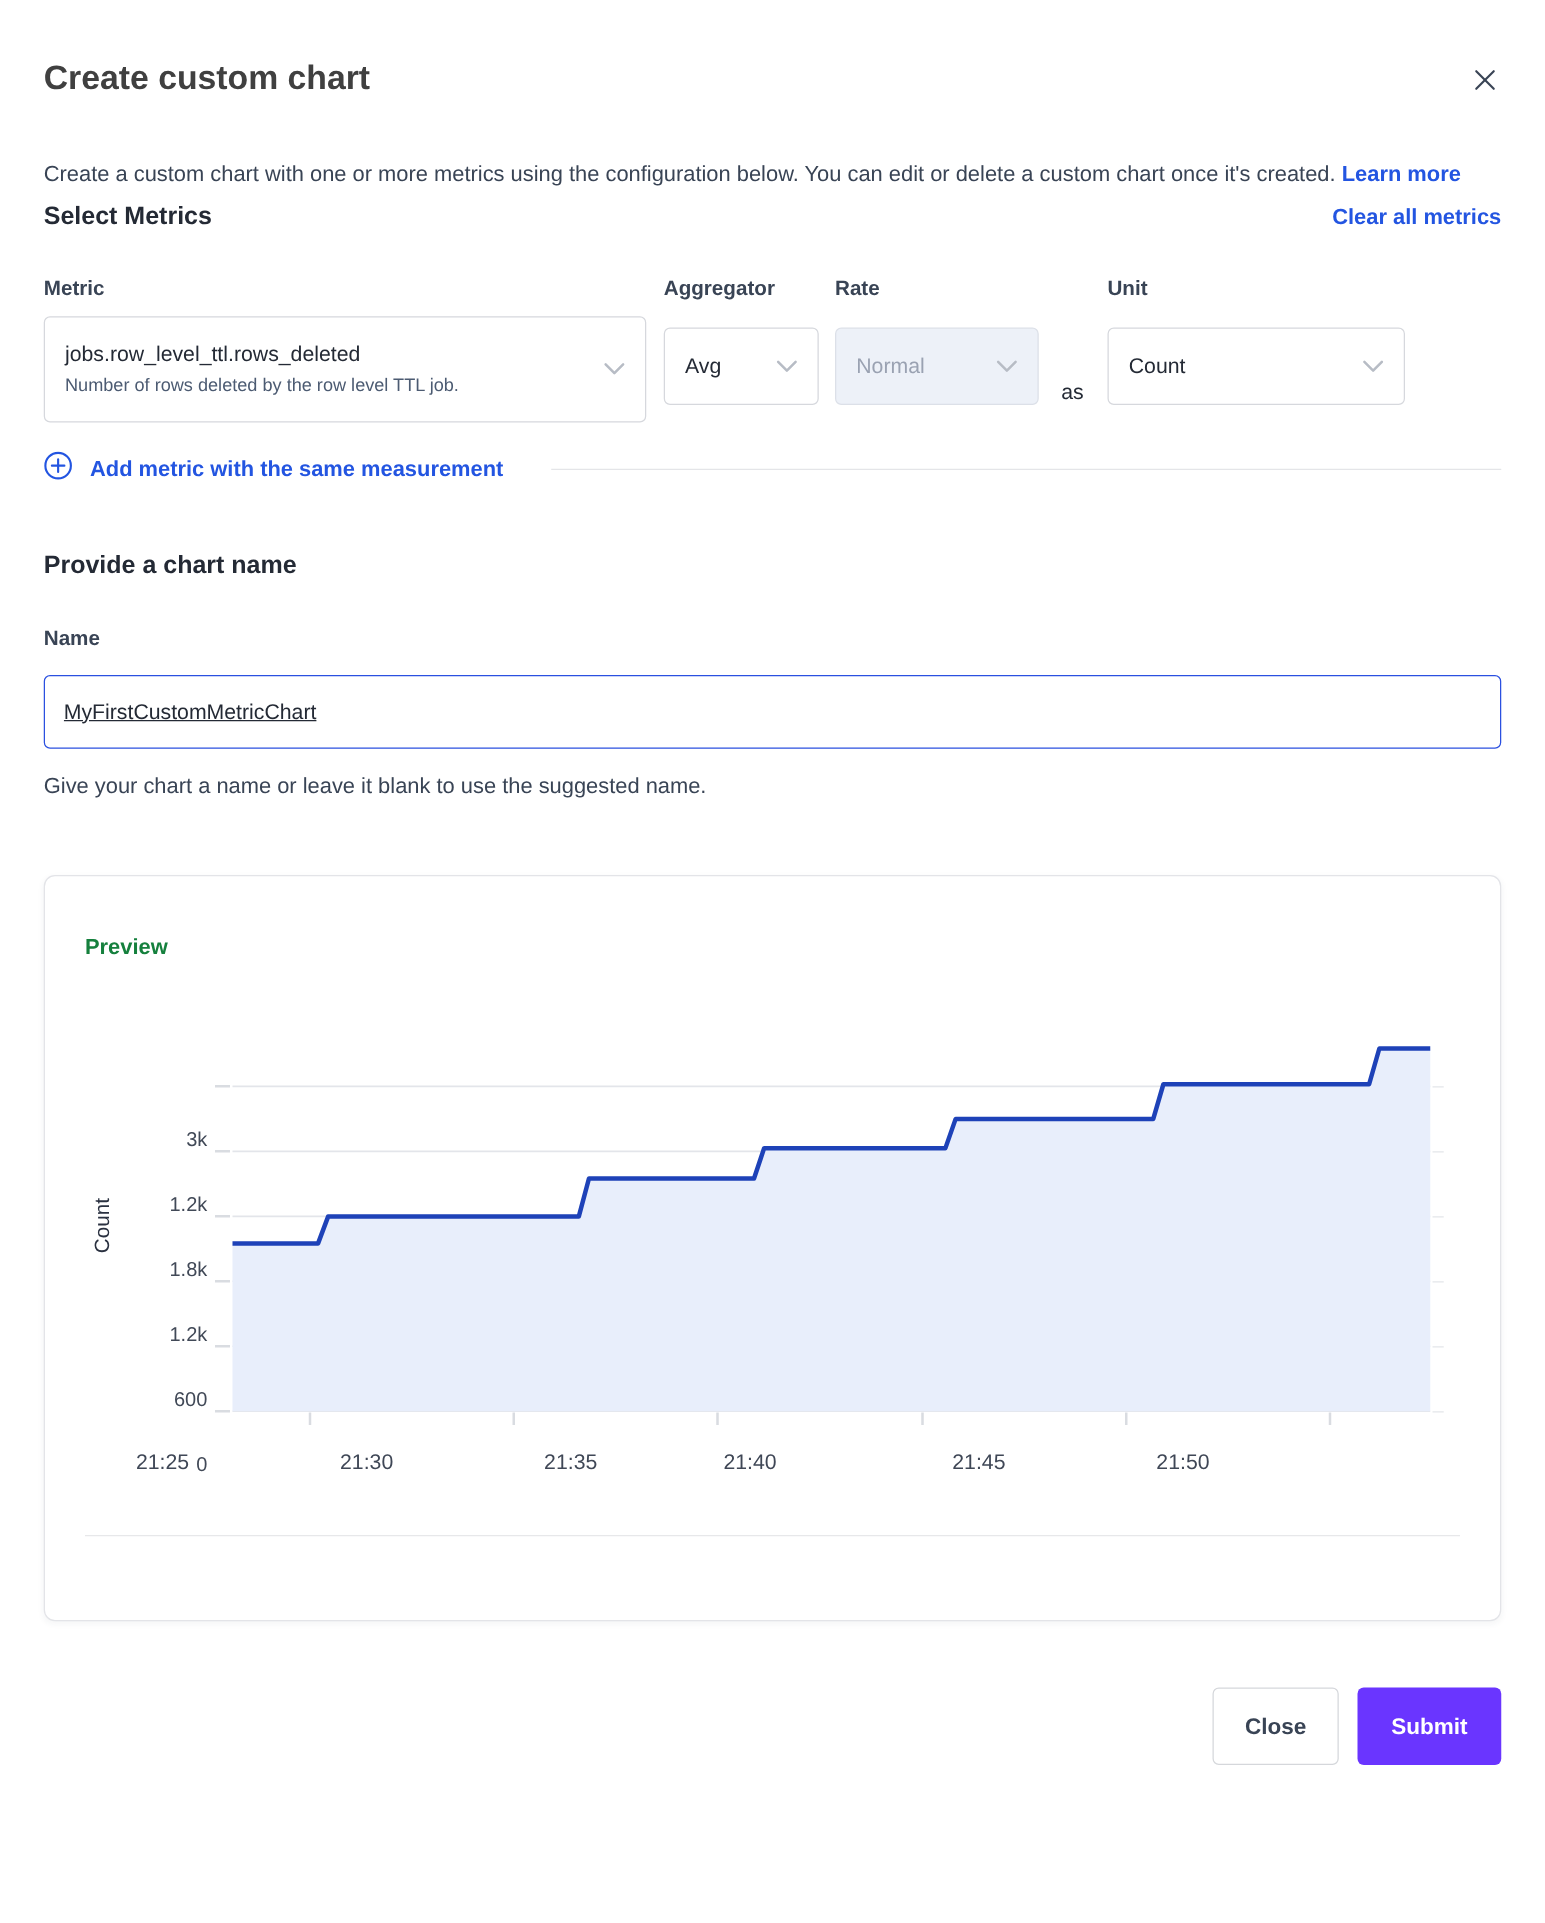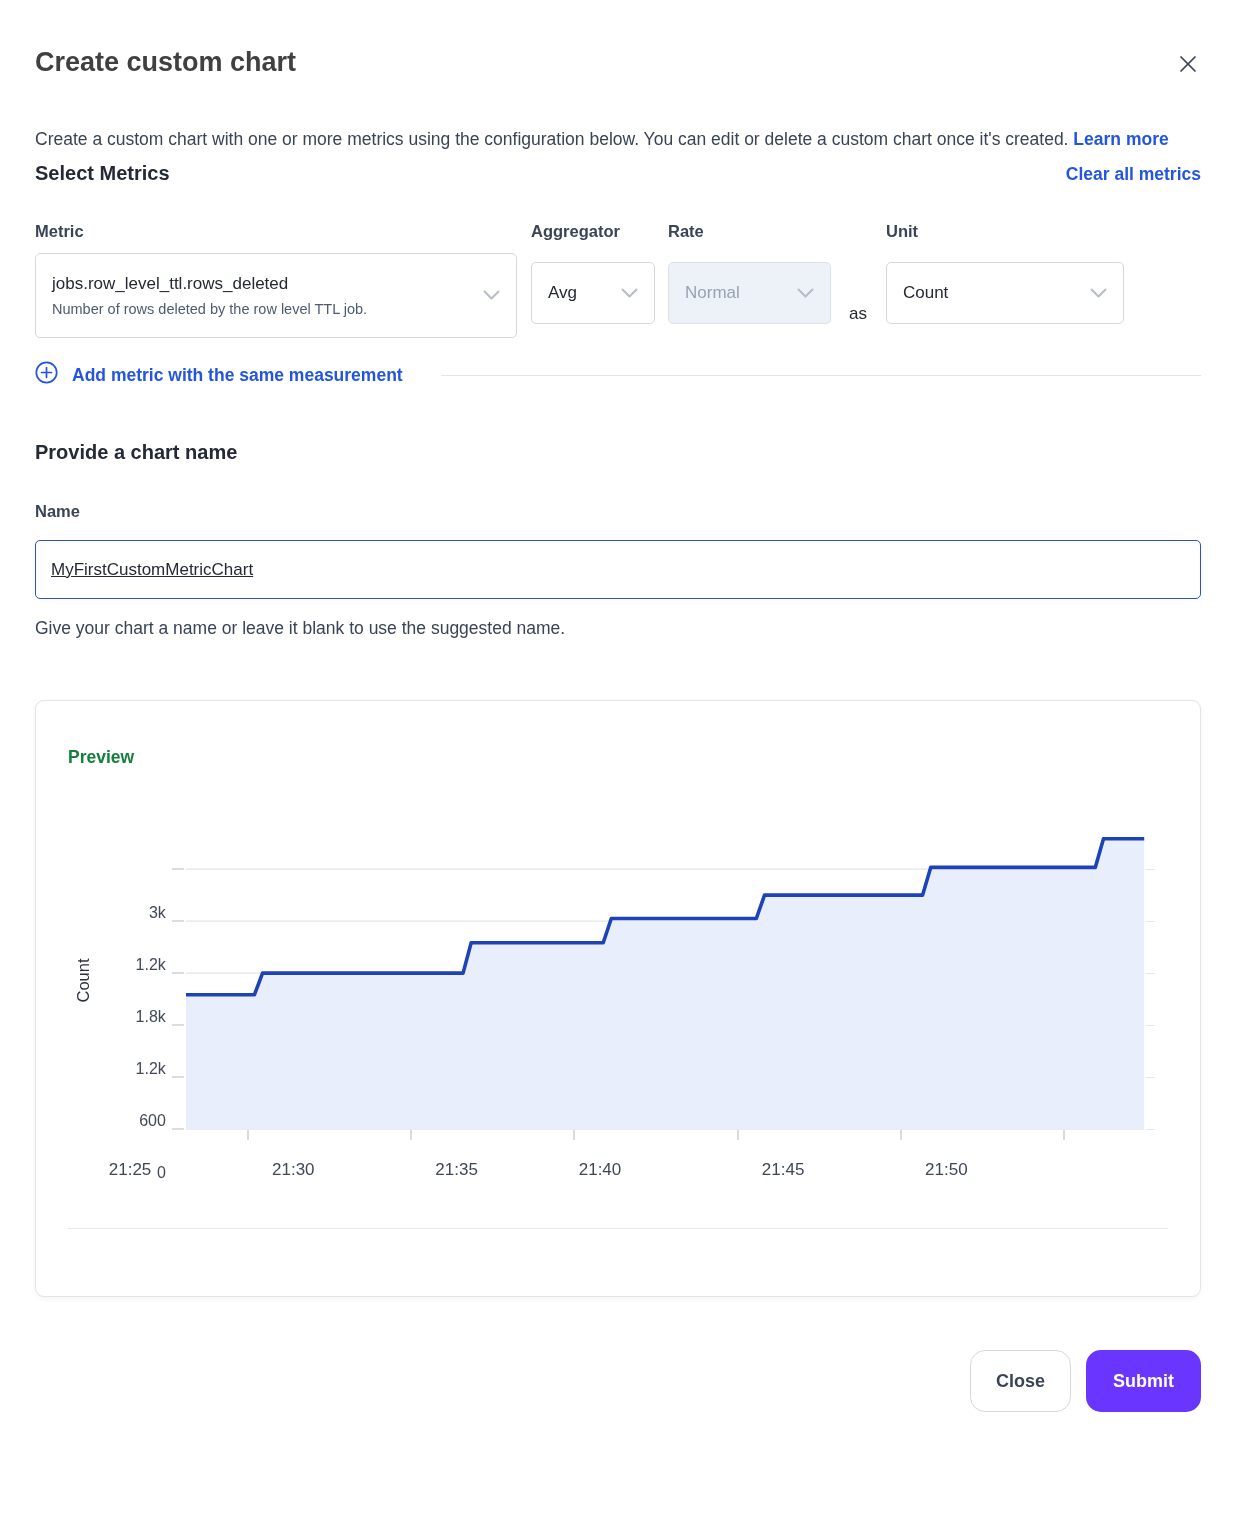--- a/index.html
+++ b/index.html
@@ -69,21 +69,21 @@
   .xlabels { position:relative; width:960px; }
   .xlab { position:absolute; transform:translateX(-50%); font-size:17px; color:#3f4756; line-height:26px; white-space:nowrap; }
 
   .card-divider { margin-top:45px; height:1px; background:#e7e8ea; width:100%; }
   .legend { margin-top:26px; display:flex; align-items:center; justify-content:center; gap:11px; }
   .swatch { width:22px; height:22px; border-radius:4px; background:var(--line,#1e42b8); }
   .legend-label { font-size:18px; color:#242a35; }
 
   
   .footer { margin-top:53px; display:flex; justify-content:flex-end; gap:15px; }
-  .btn { height:62px; border-radius:15px; font-size:18px; font-weight:600; font-family:"Liberation Sans", sans-serif; cursor:pointer; }
+  .btn { height:62px; border-radius:5px; font-size:18px; font-weight:600; font-family:"Liberation Sans", sans-serif; cursor:pointer; }
   .btn-close { background:#fff; border:1px solid #d5d7db; color:#394455; padding:0 25px; }
   .btn-submit { background:var(--purple,#6a35ff); border:none; color:#fff; padding:0 27px; }
 </style>
 </head>
 <body>
 
 <div class="modal">
 
   <h1 class="modal-title">Create custom chart</h1>
   <button class="close-btn" aria-label="Close dialog">

